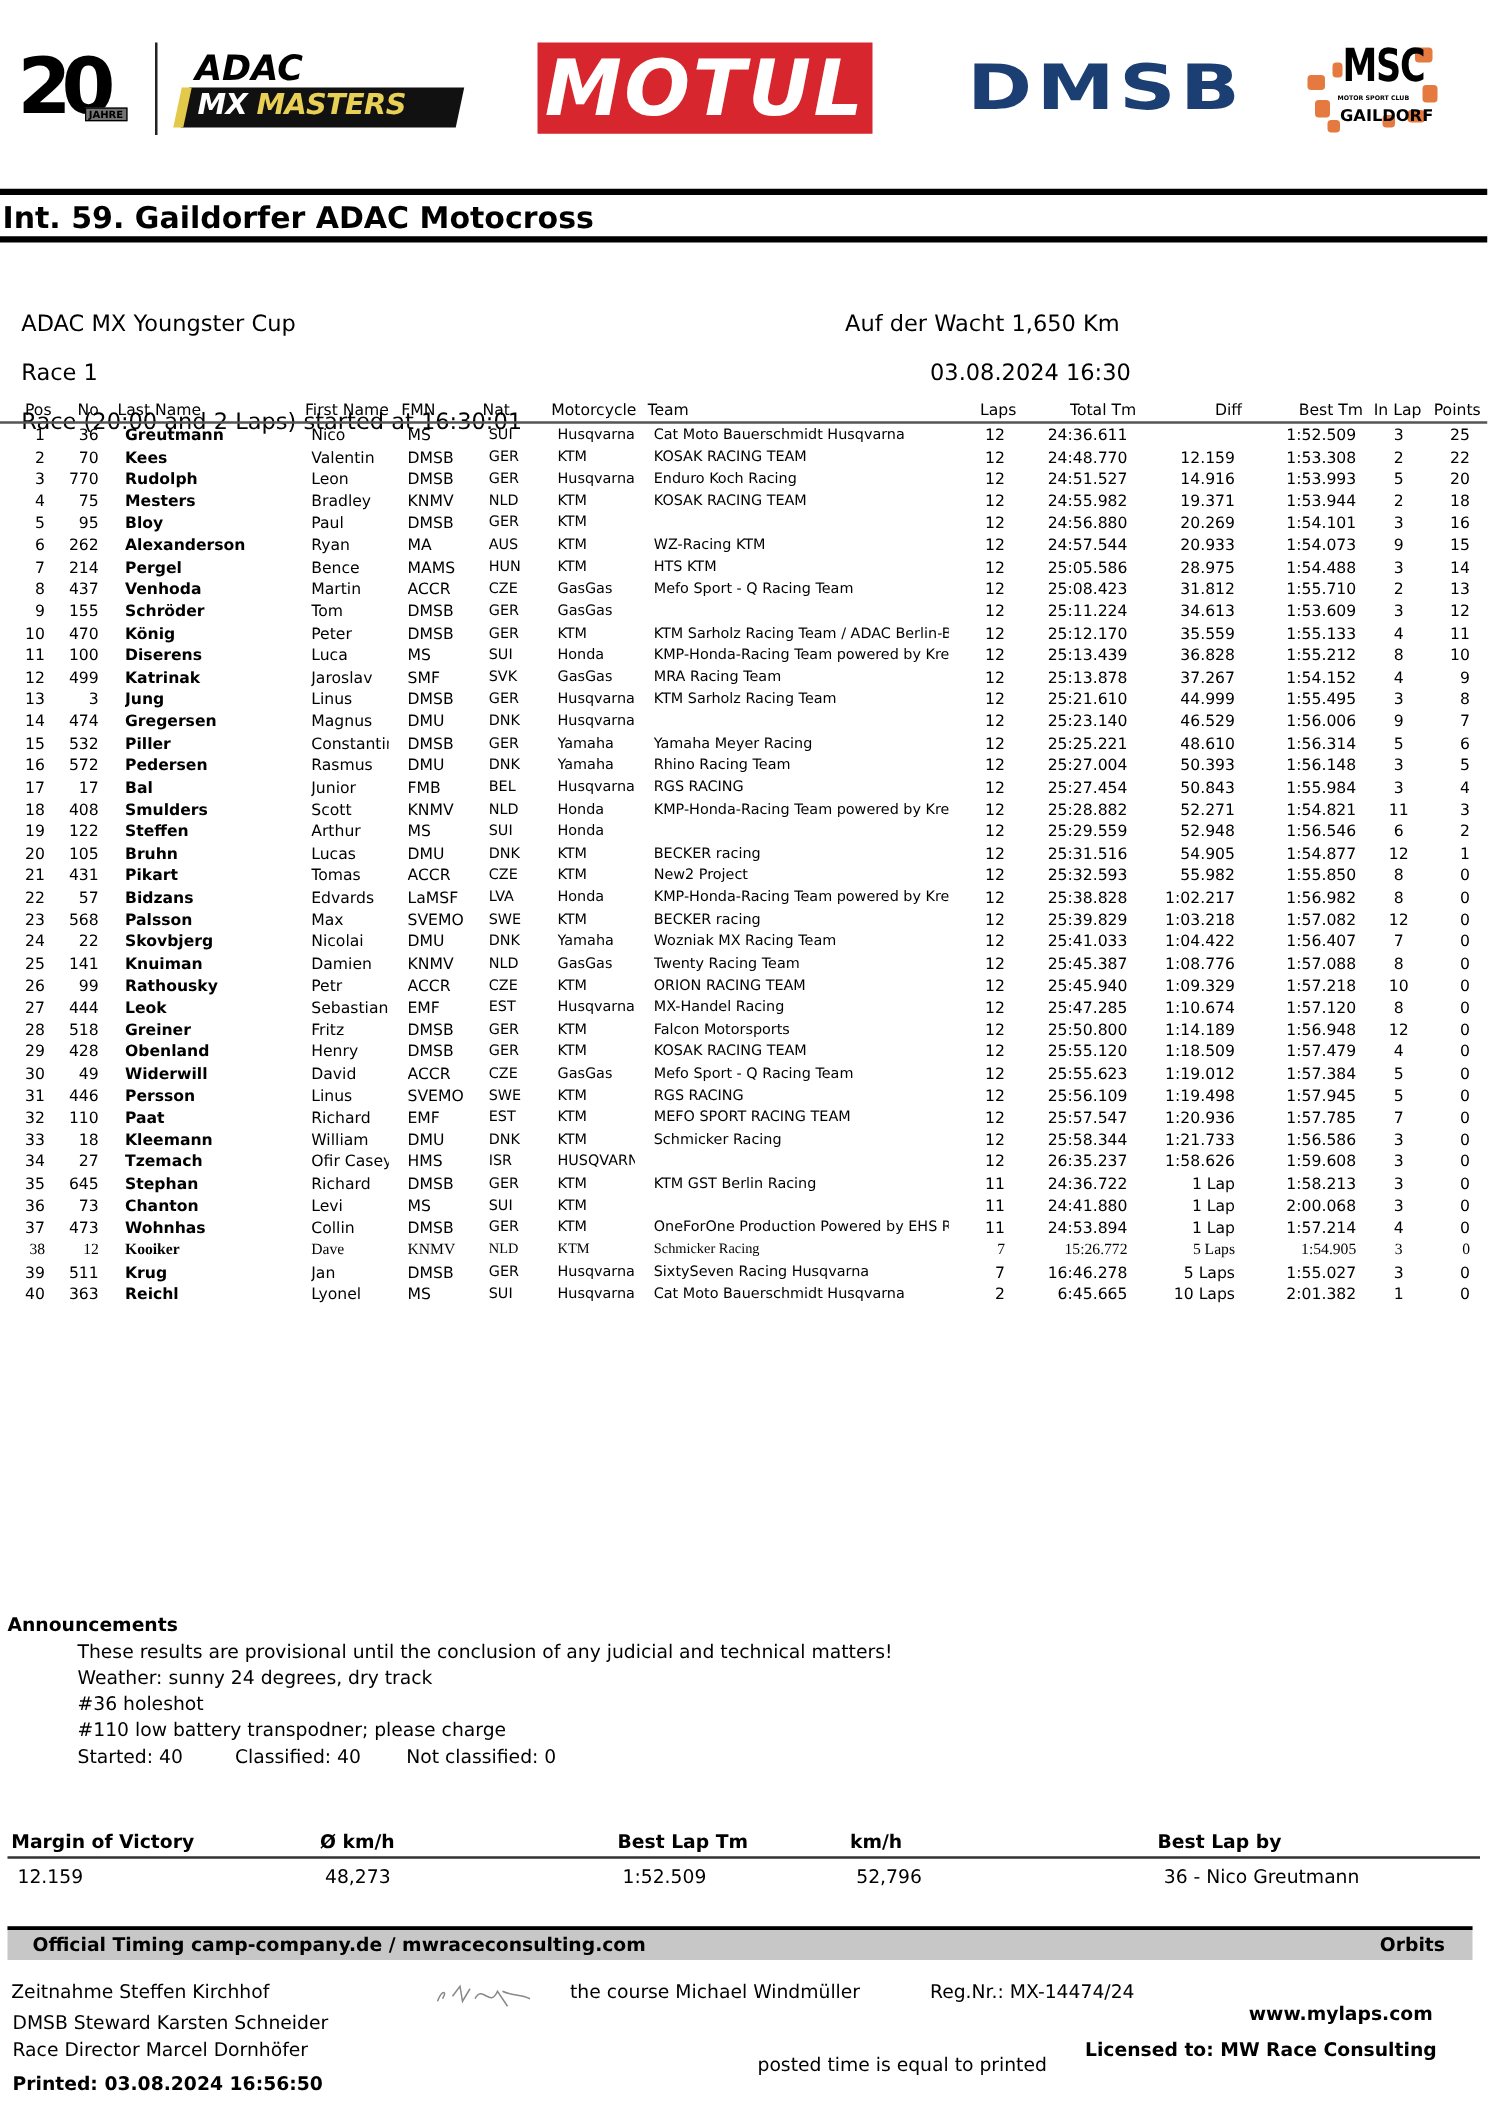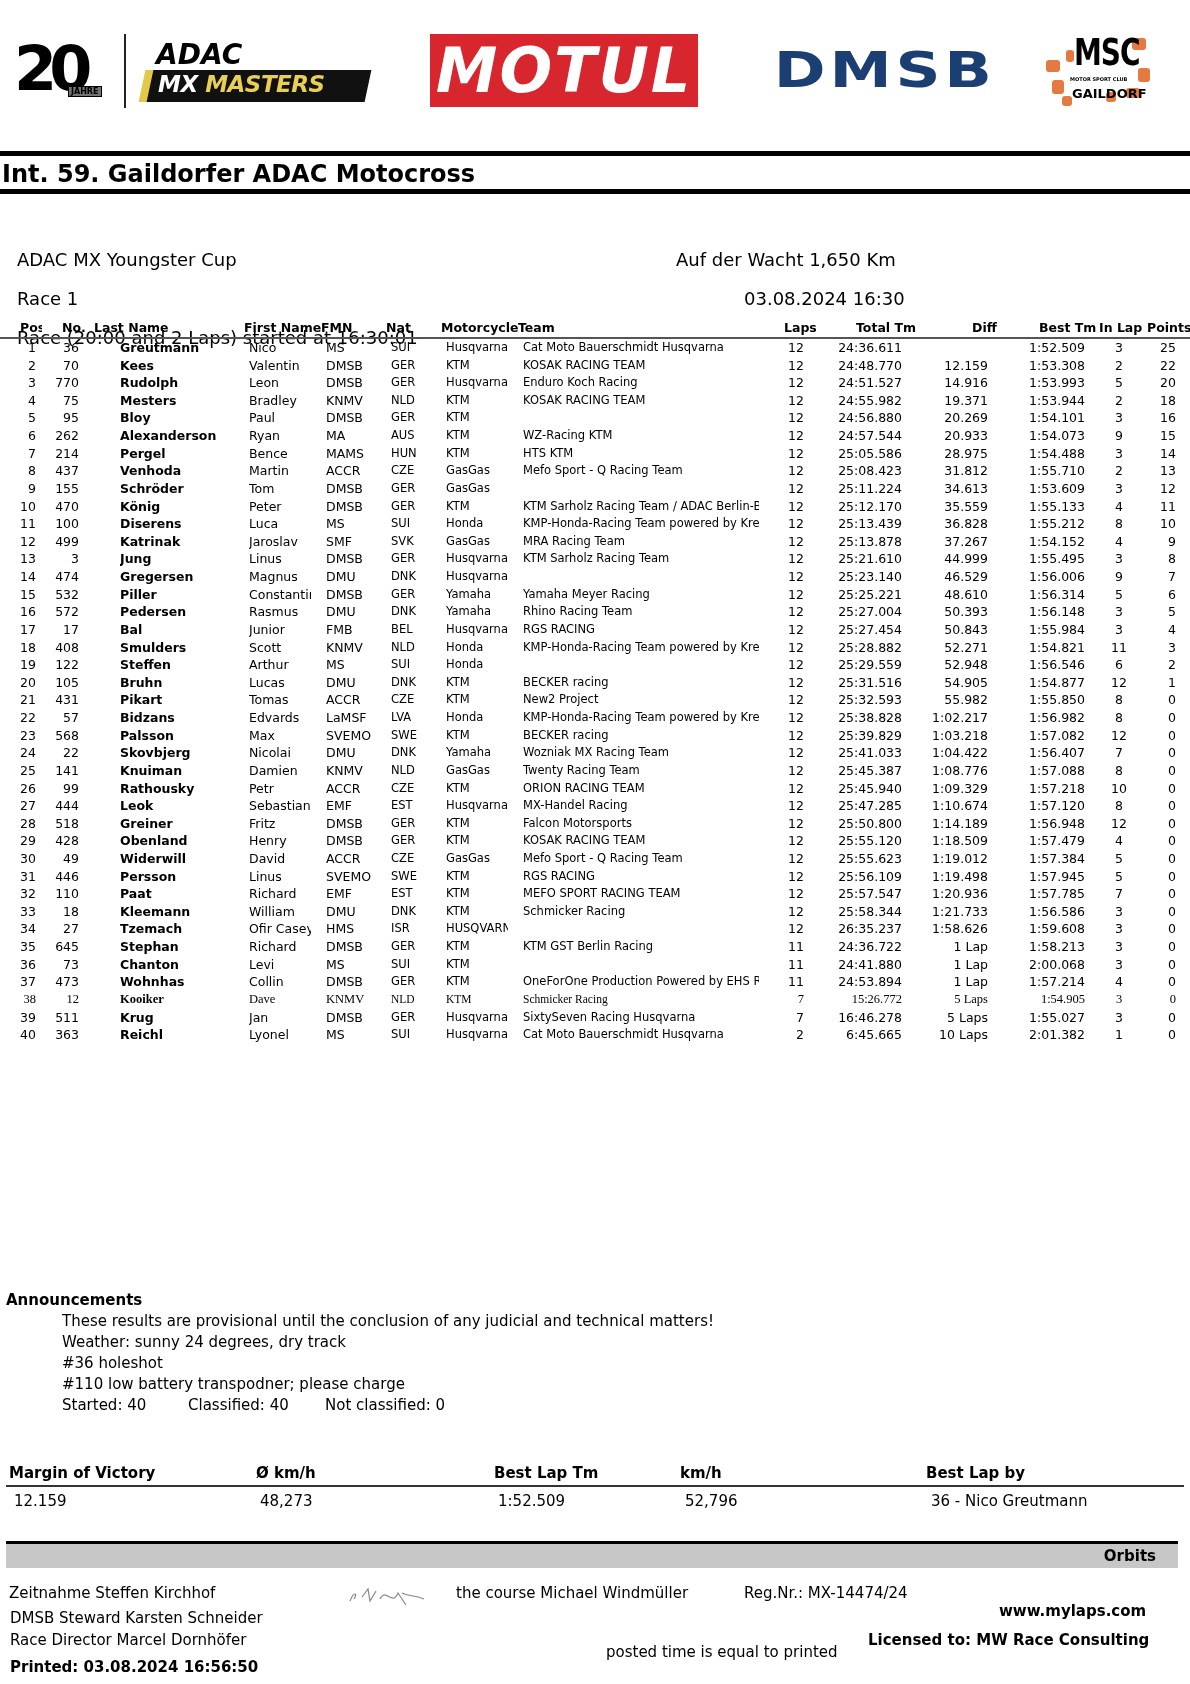--- a/index.html
+++ b/index.html
@@ -24,27 +24,27 @@
   .logo-msc .blob { position: absolute; background: #e47a3f; border-radius: 3px; }
   .logo-msc .msc { position: absolute; left: 28px; top: 6px; font-size: 28px; font-weight: bold; letter-spacing: -1px; transform: scaleY(1.3); }
   .logo-msc .sub { position: absolute; left: 24px; top: 46px; font-size: 5px; font-weight: bold; }
   .logo-msc .gail { position: absolute; left: 26px; top: 56px; font-size: 13px; font-weight: bold; }
 
   .rule { left: 0; width: 1190px; height: 5px; background: #000; }
   .event-title { left: 2px; top: 160px; font-size: 24px; font-weight: bold; }
   .h2 { font-size: 18px; font-weight: normal; margin-top: 47px; }
 
   
-  .thead { top: 320px; left: 0; width: 954px; height: 18px; font-size: 12.5px; font-weight: bold; }
+  .thead { top: 320px; left: 0; width: 954px; height: 18px; font-size: 12.5px; }
   .thead-rule { top: 337px; left: 0; width: 1190px; height: 2px; background: #555; }
   .row { position: absolute; left: 0; width: 1190px; height: 17.6px; font-size: 12.5px; line-height: 17.6px; }
   .c { position: absolute; white-space: nowrap; overflow: hidden; }
   .c-pos { left: 14px; width: 22px; text-align: right; }
   .c-no { left: 52px; width: 27px; text-align: right; }
-  .c-last { left: 100px; width: 140px; font-weight: bold; margin-left: 20px; }
+  .c-last { left: 100px; width: 140px; font-weight: bold; }
   .c-first { left: 249px; width: 62px; }
   .c-fmn { left: 326px; width: 55px; }
   .c-nat { left: 391px; width: 40px; font-size: 11.5px; }
   .c-moto { left: 446px; width: 62px; font-size: 11.5px; }
   .c-team { left: 523px; width: 236px; font-size: 11.5px; }
   .c-laps { left: 780px; width: 24px; text-align: right; }
   .c-total { left: 830px; width: 72px; text-align: right; }
   .c-diff { left: 920px; width: 68px; text-align: right; }
   .c-best { left: 1010px; width: 75px; text-align: right; }
   .c-inlap { left: 1108px; width: 22px; text-align: center; }
@@ -787,20 +787,21 @@
 <div class="abs summary-head" style="left:680px">km/h</div>
 <div class="abs summary-head" style="left:926px">Best Lap by</div>
 <div class="abs summary-rule"></div>
 <div class="abs summary-val" style="left:14px">12.159</div>
 <div class="abs summary-val" style="left:260px">48,273</div>
 <div class="abs summary-val" style="left:498px">1:52.509</div>
 <div class="abs summary-val" style="left:685px">52,796</div>
 <div class="abs summary-val" style="left:931px">36 - Nico Greutmann</div>
 
 <div class="abs official-bar">
+  <span class="l">Official Timing camp-company.de / mwraceconsulting.com</span>
   <span class="r">Orbits</span>
 </div>
 
 <div class="abs foot" style="left:9px;top:1584px">Zeitnahme Steffen Kirchhof</div>
 <svg class="abs signature" viewBox="0 0 100 26">
   <path d="M4 18 C8 8, 12 10, 8 16 M16 14 L22 6 L24 18 L30 8 M34 16 C40 4, 46 24, 52 10 L60 22 M56 10 C64 14, 70 12, 78 16" stroke="#888" stroke-width="1.2" fill="none"></path>
 </svg>
 <div class="abs foot" style="left:456px;top:1584px">the course Michael Windmüller</div>
 <div class="abs foot" style="left:744px;top:1584px">Reg.Nr.:  MX-14474/24</div>
 <div class="abs foot" style="left:10px;top:1609px">DMSB Steward Karsten Schneider</div>

